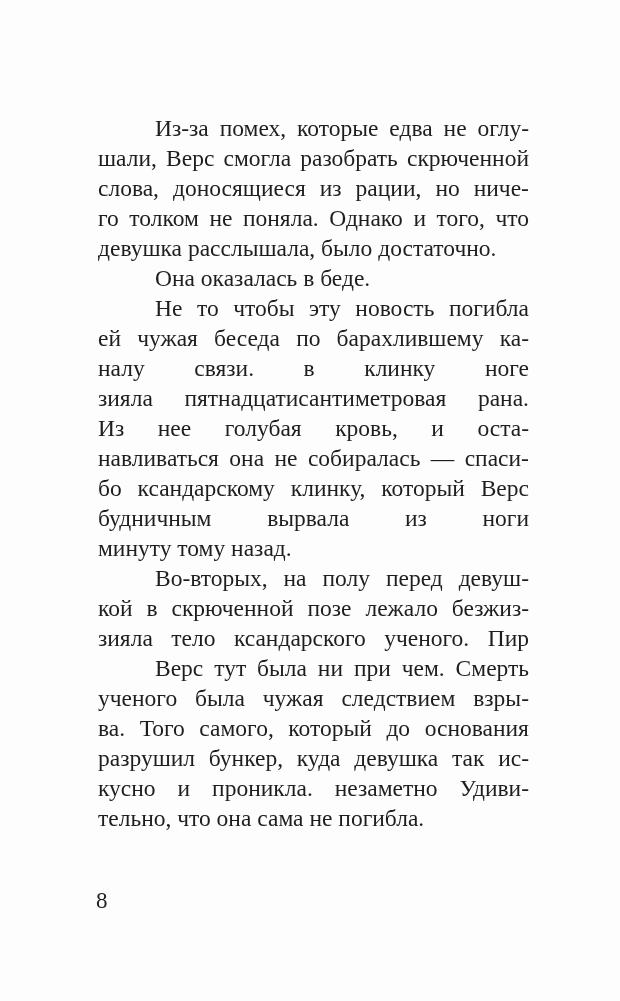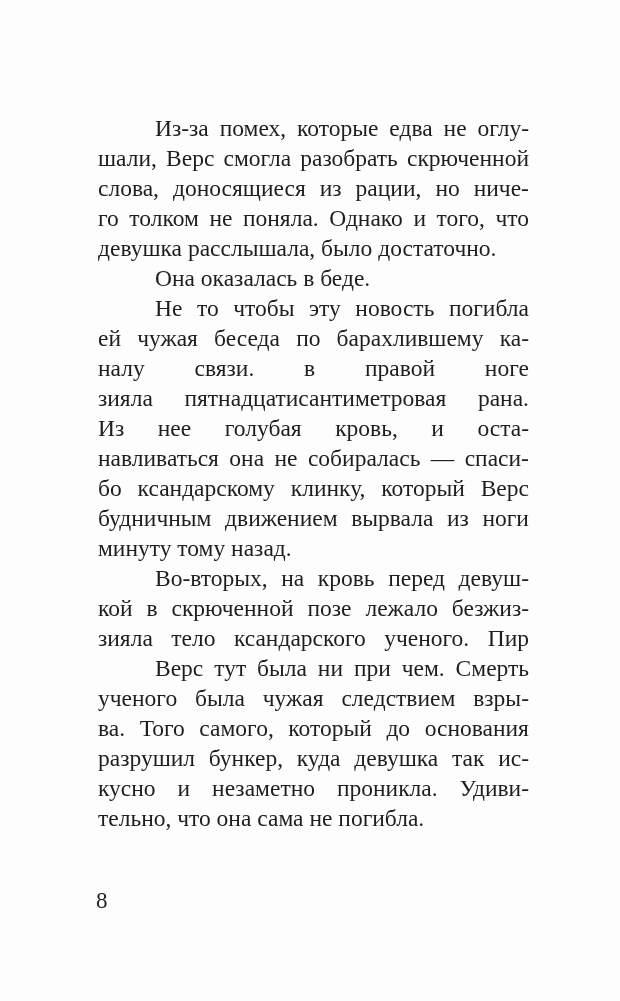--- a/index.html
+++ b/index.html
@@ -111,21 +111,21 @@
           <span>чужая</span>
           <span>беседа</span>
           <span>по</span>
           <span>барахлившему</span>
           <span>ка-</span>
         </div>
         <div class="line">
           <span>налу</span>
           <span>связи.</span>
           <span>в</span>
-          <span>правой</span>
+          <span>клинку</span>
           <span>ноге</span>
         </div>
         <div class="line">
           <span>зияла</span>
           <span>пятнадцатисантиметровая</span>
           <span>рана.</span>
         </div>
         <div class="line">
           <span>Из</span>
           <span>нее</span>
@@ -144,32 +144,31 @@
         </div>
         <div class="line">
           <span>бо</span>
           <span>ксандарскому</span>
           <span>клинку,</span>
           <span>который</span>
           <span>Верс</span>
         </div>
         <div class="line">
           <span>будничным</span>
-          <span>движением</span>
           <span>вырвала</span>
           <span>из</span>
           <span>ноги</span>
         </div>
         <div class="line last">минуту тому назад.</div>
       </div>
       <div class="paragraph">
         <div class="line indent">
           <span>Во-вторых,</span>
           <span>на</span>
-          <span>кровь</span>
+          <span>полу</span>
           <span>перед</span>
           <span>девуш-</span>
         </div>
         <div class="line">
           <span>кой</span>
           <span>в</span>
           <span>скрюченной</span>
           <span>позе</span>
           <span>лежало</span>
           <span>безжиз-</span>
@@ -211,21 +210,21 @@
           <span>разрушил</span>
           <span>бункер,</span>
           <span>куда</span>
           <span>девушка</span>
           <span>так</span>
           <span>ис-</span>
         </div>
         <div class="line">
           <span>кусно</span>
           <span>и</span>
+          <span>проникла.</span>
           <span>незаметно</span>
-          <span>проникла.</span>
           <span>Удиви-</span>
         </div>
         <div class="line last">тельно, что она сама не погибла.</div>
       </div>
     </div>
   <div class="page-number">8</div>
 </div>
 
 </body></html>

